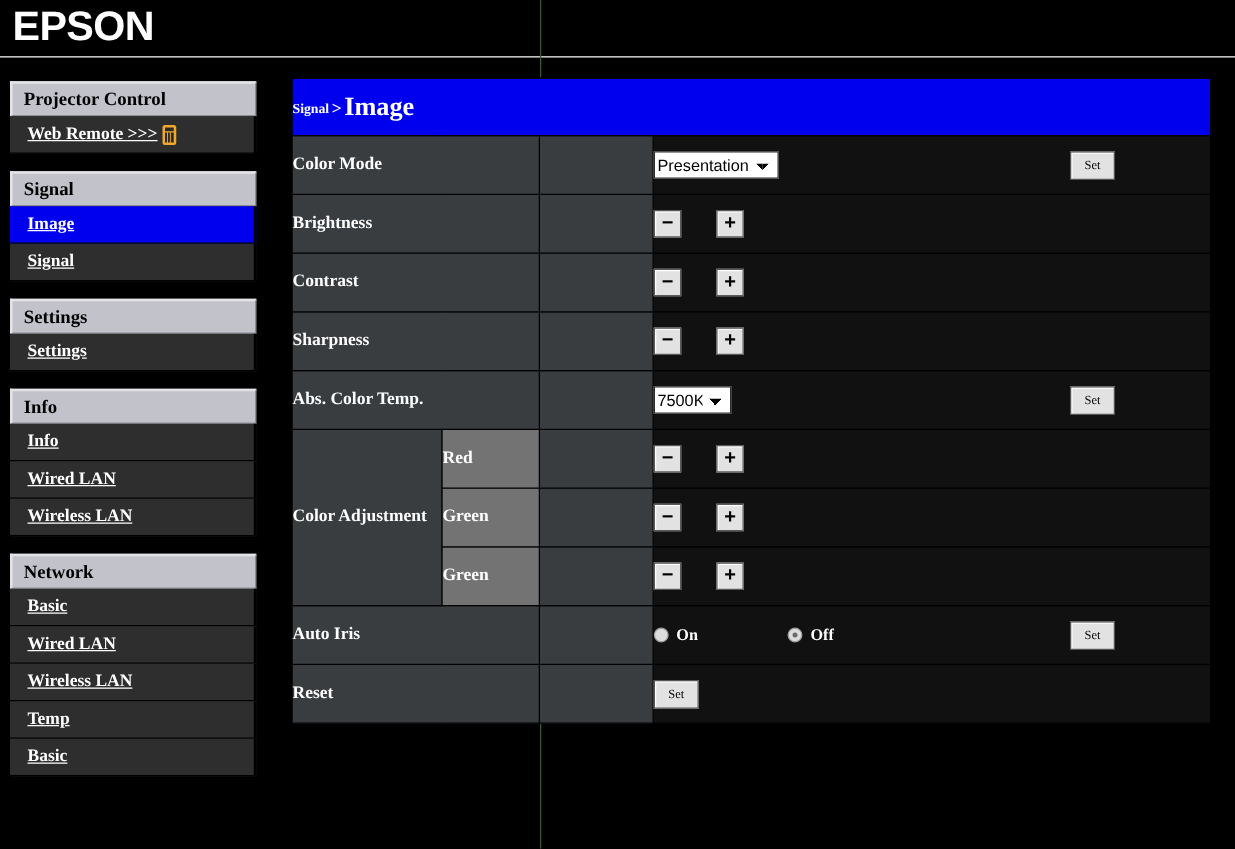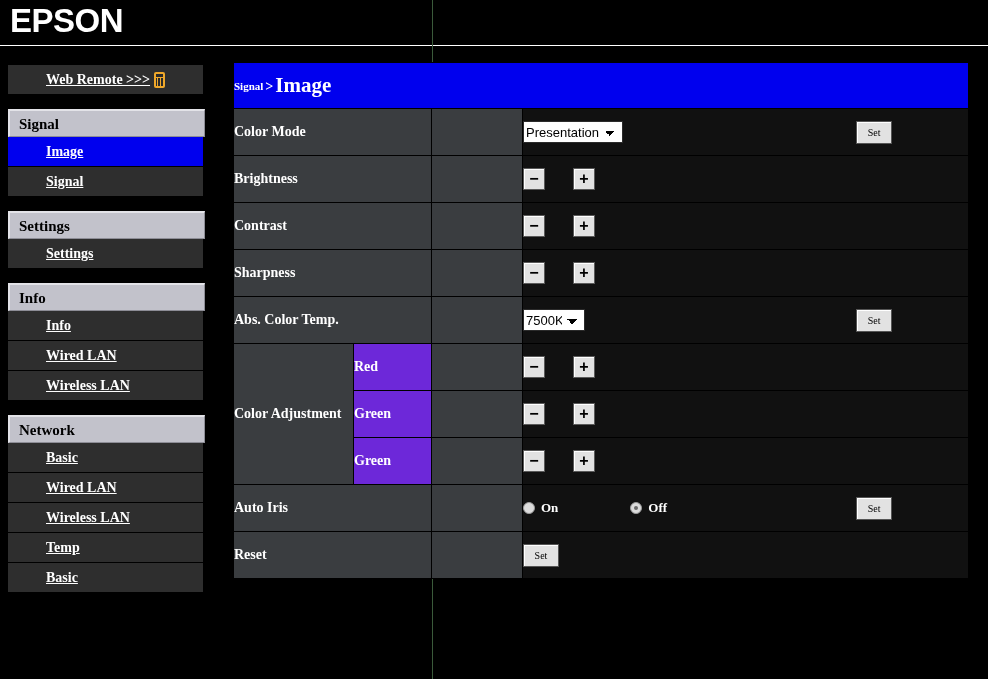--- a/index.html
+++ b/index.html
@@ -75,21 +75,21 @@
   }
 
   .menu-item {
     background: #2e2e2e;
     height: 30px;
     box-sizing: border-box;
     border-bottom: 1px solid #000000;
     border-right: 2px solid #000000;
     display: flex;
     align-items: center;
-    padding-left: 38px;
+    padding-left: 14px;
   }
   .menu-item.selected { background: #0000ee; }
   .menu-item .label {
     color: #ffffff;
     font-size: 14px;
     font-weight: bold;
     text-decoration: underline;
     white-space: nowrap;
   }
   .menu-item.selected .label { color: #ffffff; }
@@ -171,21 +171,21 @@
   td.label-cell {
     background: #3a3d40;
     color: #ffffff;
     font-size: 14px;
     font-weight: bold;
     height: 46px;
     padding-left: 10px;
     white-space: nowrap;
   }
   td.sub-label-cell {
-    background: #6d28d9;
+    background: #737373;
     color: #ffffff;
     font-size: 14px;
     font-weight: bold;
     height: 46px;
     padding-left: 10px;
     white-space: nowrap;
   }
   td.gap-cell { background: #3a3d40; }
   td.control-cell {
     background: #111111;
@@ -278,20 +278,21 @@
 <div id="page">
 
   <div id="banner">
     <div id="logo">EPSON</div>
   </div>
 
   <div id="frame-divider"></div>
 
   <div id="sidebar">
       <div class="menu-group first">
+        <div class="menu-header">Projector Control</div>
         <div class="menu-item">
           <span class="label">Web Remote &gt;&gt;&gt;</span>
           <span class="remote-icon"></span>
         </div>
       </div>
       <div class="menu-group">
         <div class="menu-header">Signal</div>
         <div class="menu-item selected">
           <span class="label">Image</span>
         </div>

